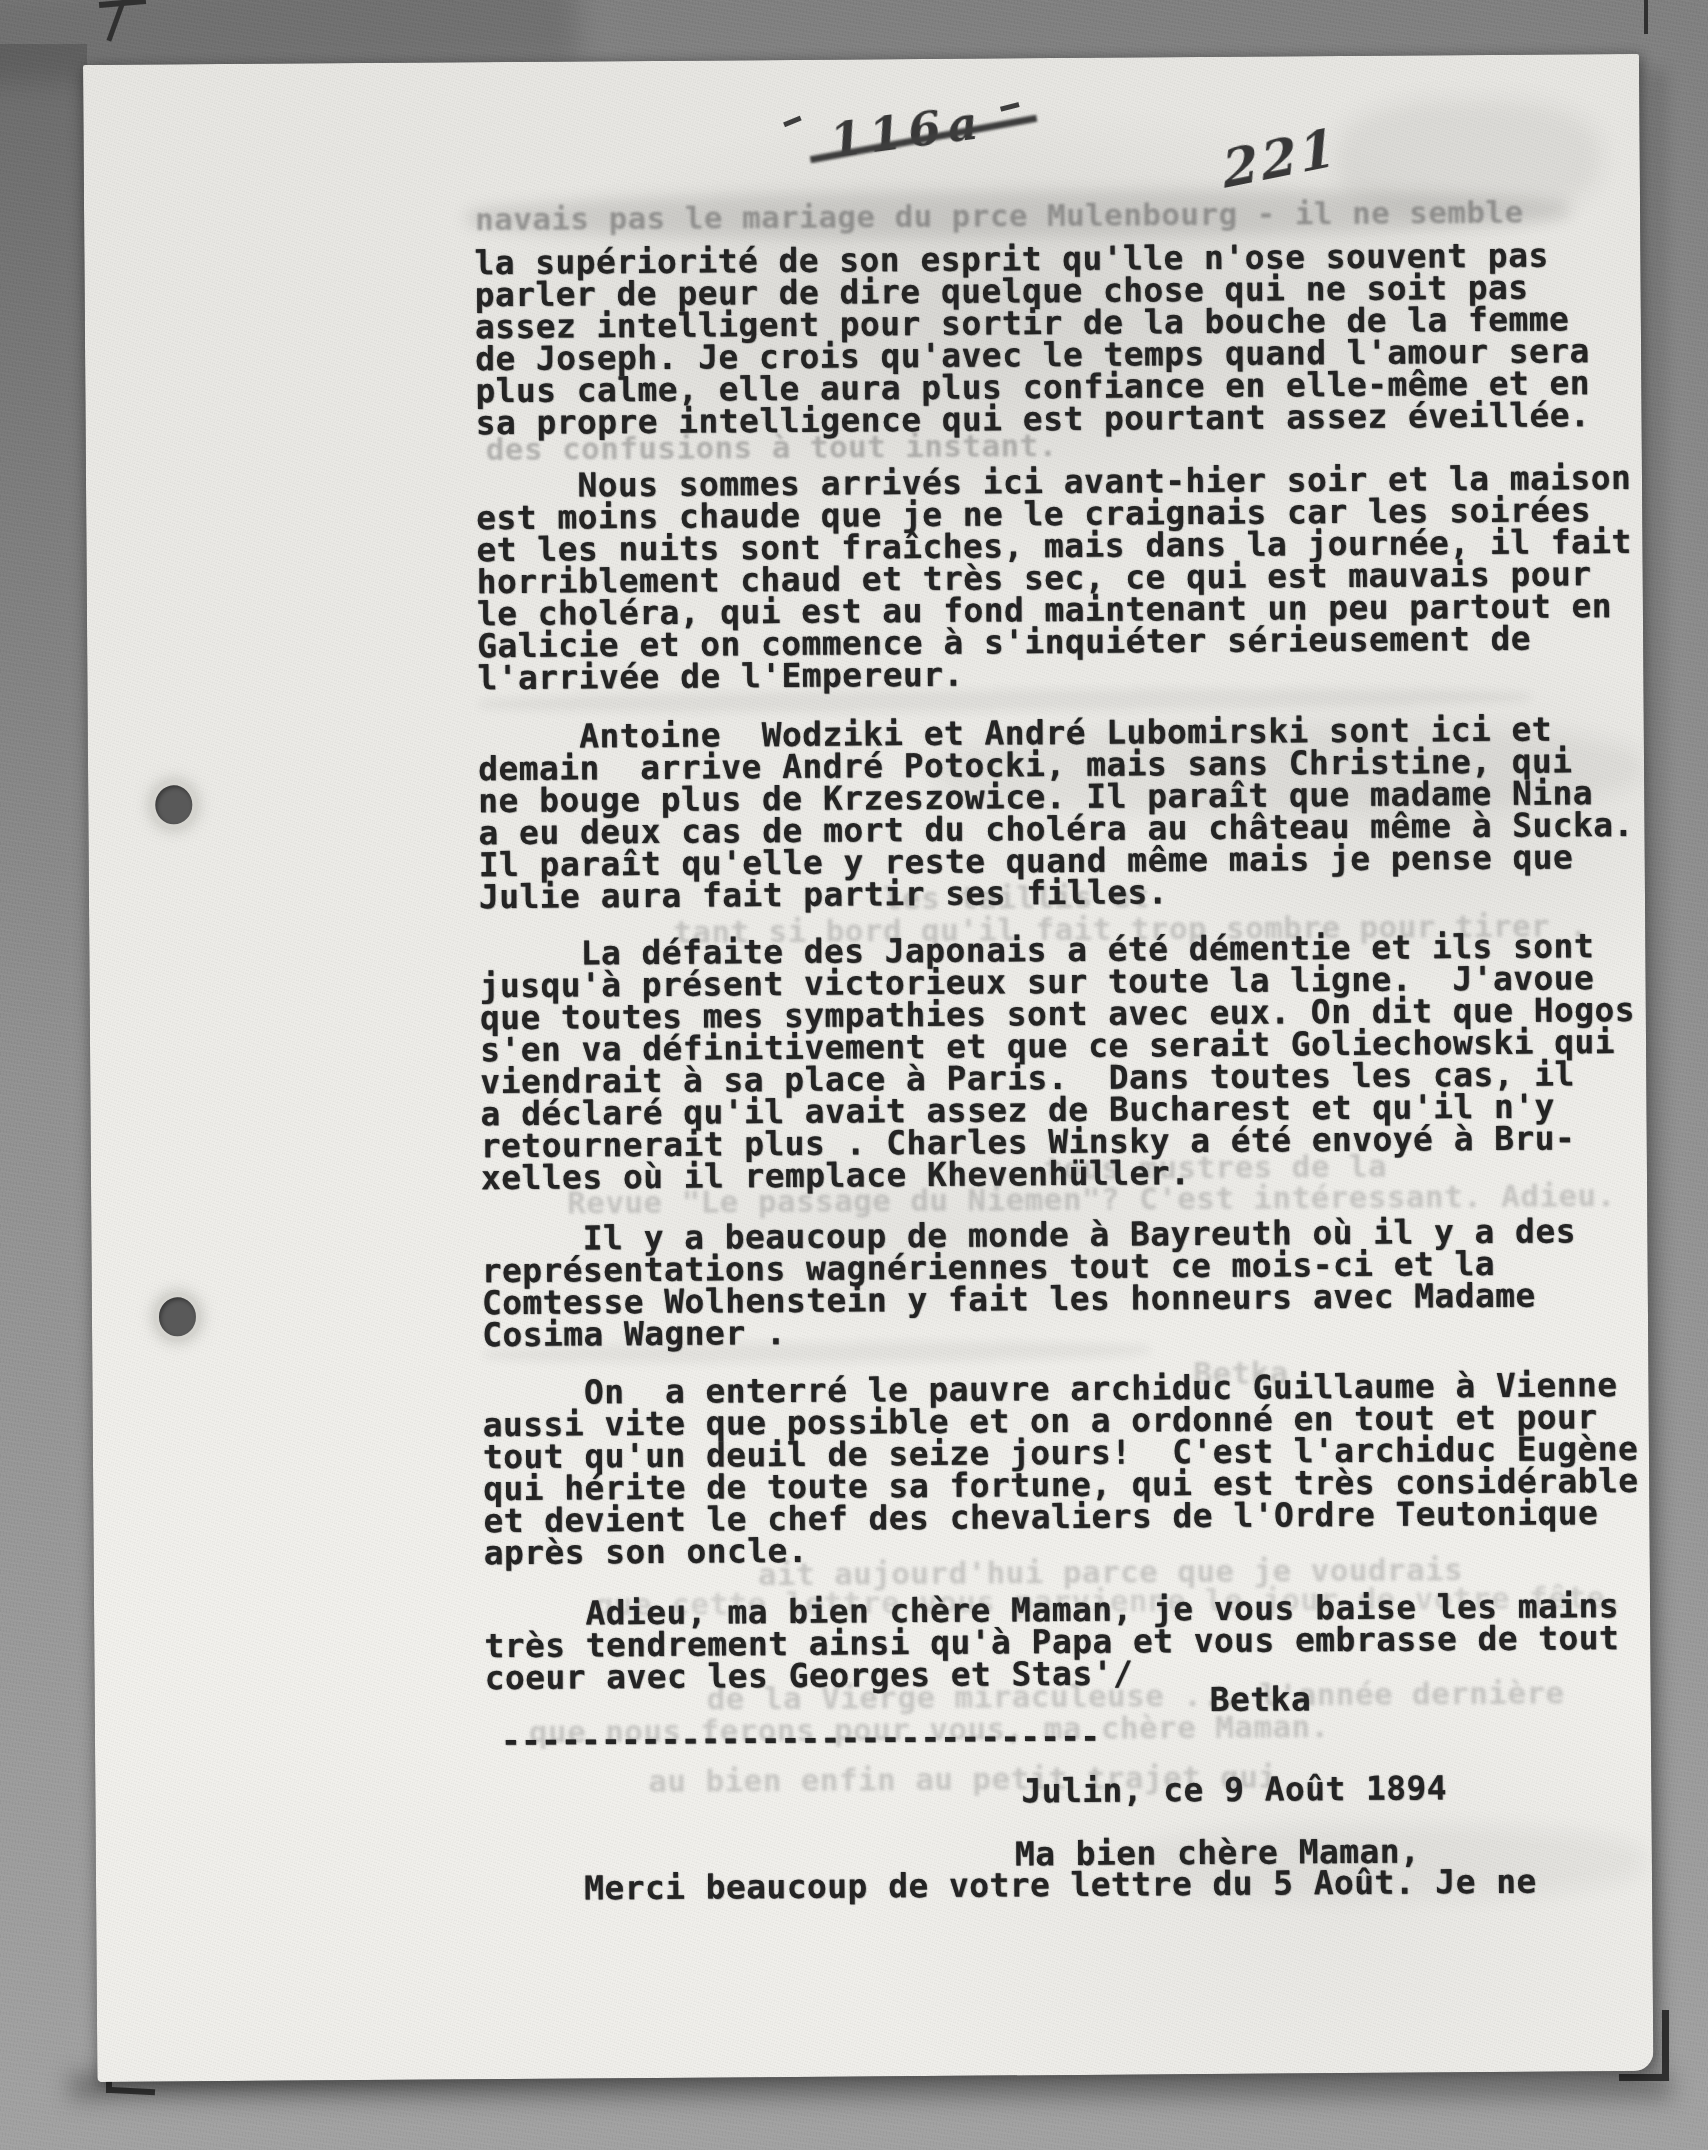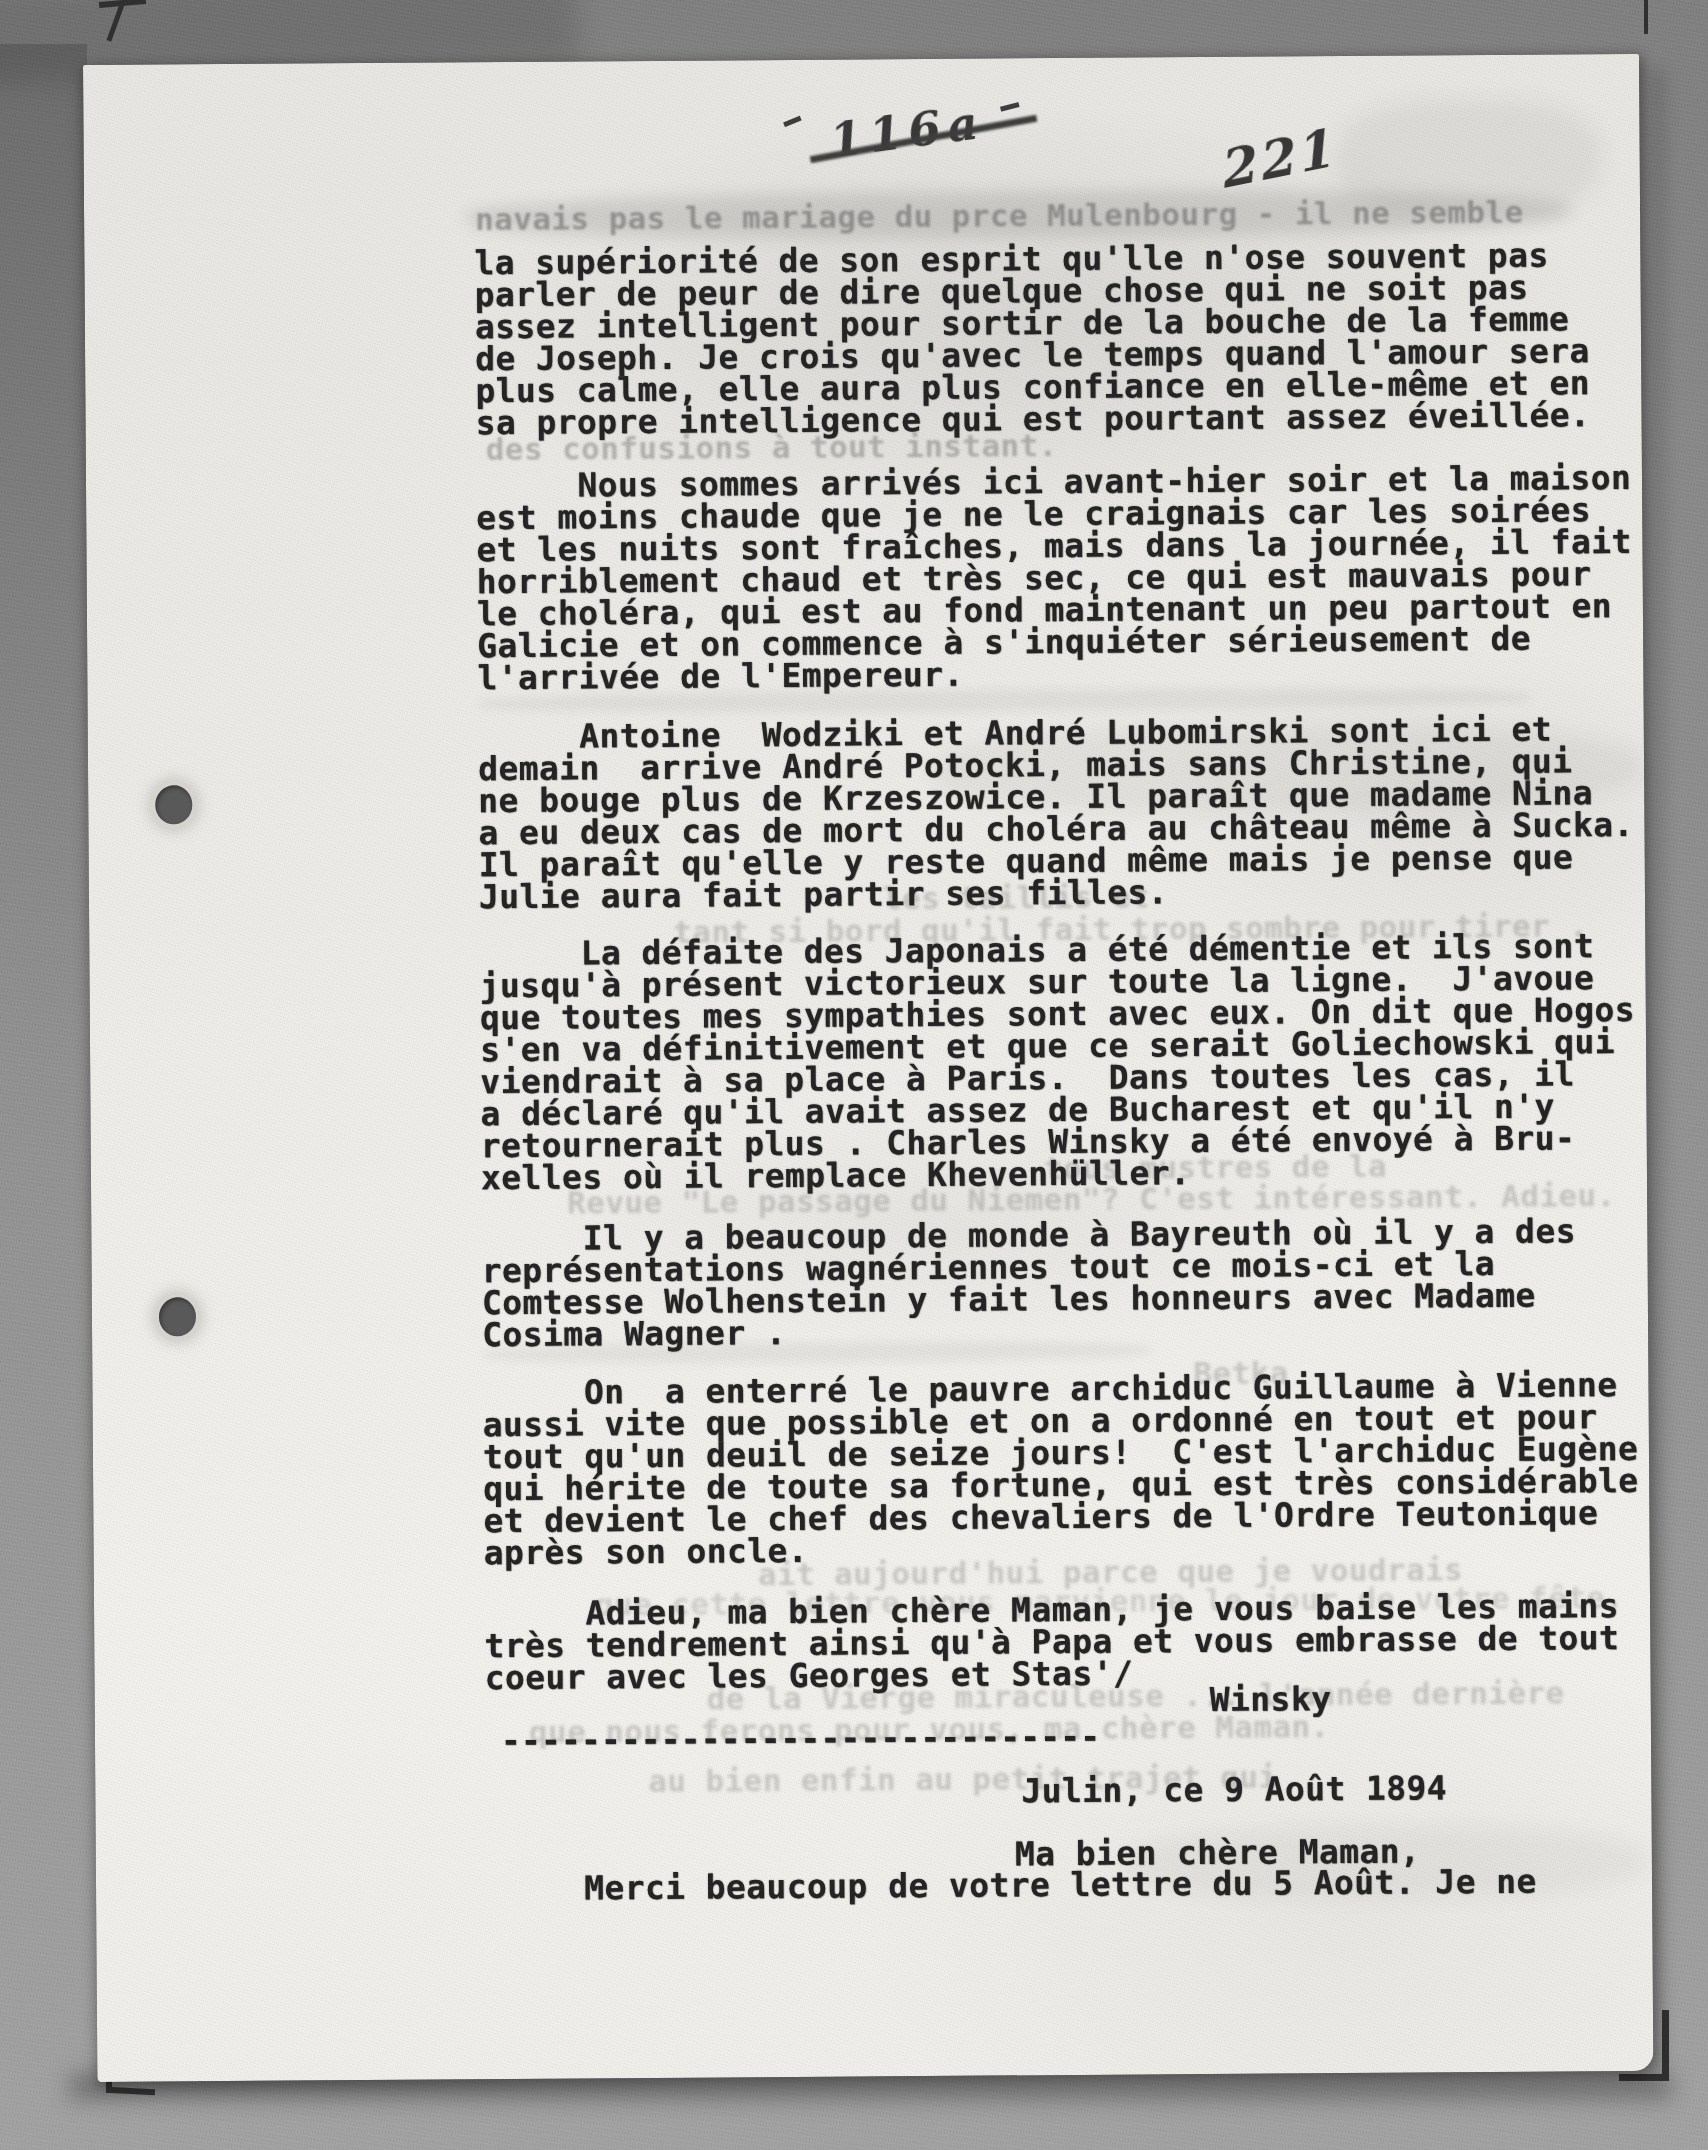--- a/index.html
+++ b/index.html
@@ -148,19 +148,19 @@
   <pre class="typed" style="left:390px;top:1315px;">     On  a enterré le pauvre archiduc Guillaume à Vienne
 aussi vite que possible et on a ordonné en tout et pour
 tout qu'un deuil de seize jours!  C'est l'archiduc Eugène
 qui hérite de toute sa fortune, qui est très considérable
 et devient le chef des chevaliers de l'Ordre Teutonique
 après son oncle.</pre>
   <pre class="typed" style="left:390px;top:1536px;">     Adieu, ma bien chère Maman, je vous baise les mains
 très tendrement ainsi qu'à Papa et vous embrasse de tout
 coeur avec les Georges et Stas'/</pre>
 
-  <pre class="typed" style="left:1115px;top:1627px;">Winsky</pre>
+  <pre class="typed" style="left:1115px;top:1627px;">Betka</pre>
   <pre class="typed" style="left:406px;top:1663px;letter-spacing:0.1px;">------------------------------</pre>
   <pre class="typed" style="left:926px;top:1717px;">Julin, ce 9 Août 1894</pre>
   <pre class="typed" style="left:919px;top:1780px;">Ma bien chère Maman,</pre>
   <pre class="typed" style="left:488px;top:1811px;">Merci beaucoup de votre lettre du 5 Août. Je ne</pre>
 </div>
 
 
 </body></html>

